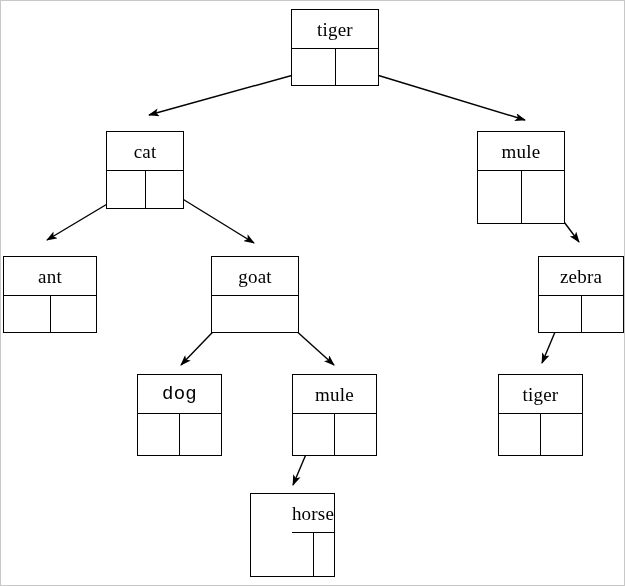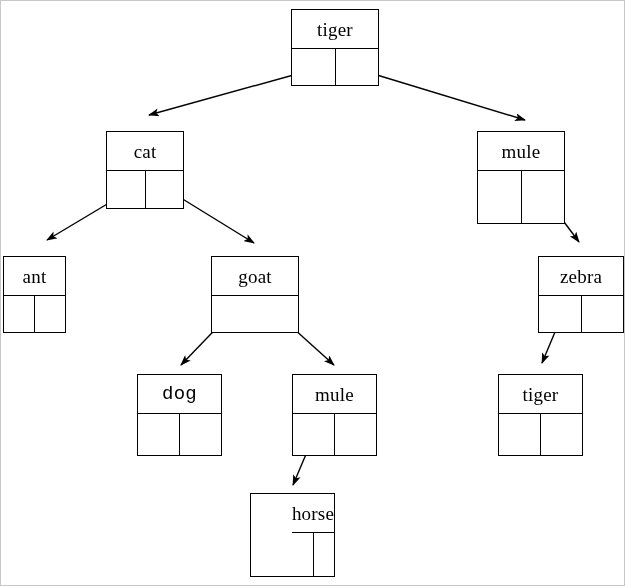--- a/index.html
+++ b/index.html
@@ -98,21 +98,21 @@
           <div class="cell right"></div>
         </div>
       </div>
       <div class="node" style="left: 476px; top: 130px; width: 88px; height: 93px;">
         <div class="node-label">mule</div>
         <div class="node-cells">
           <div class="cell left"></div>
           <div class="cell right"></div>
         </div>
       </div>
-      <div class="node" style="left: 2px; top: 255px; width: 63px; height: 77px;">
+      <div class="node" style="left: 2px; top: 255px; width: 94px; height: 77px;">
         <div class="node-label">ant</div>
         <div class="node-cells">
           <div class="cell left"></div>
           <div class="cell right"></div>
         </div>
       </div>
       <div class="node" style="left: 210px; top: 255px; width: 88px; height: 77px; gap: 41px;">
         <div class="node-label">goat</div>
         <div class="node-cells">
           <div class="cell left"></div>

